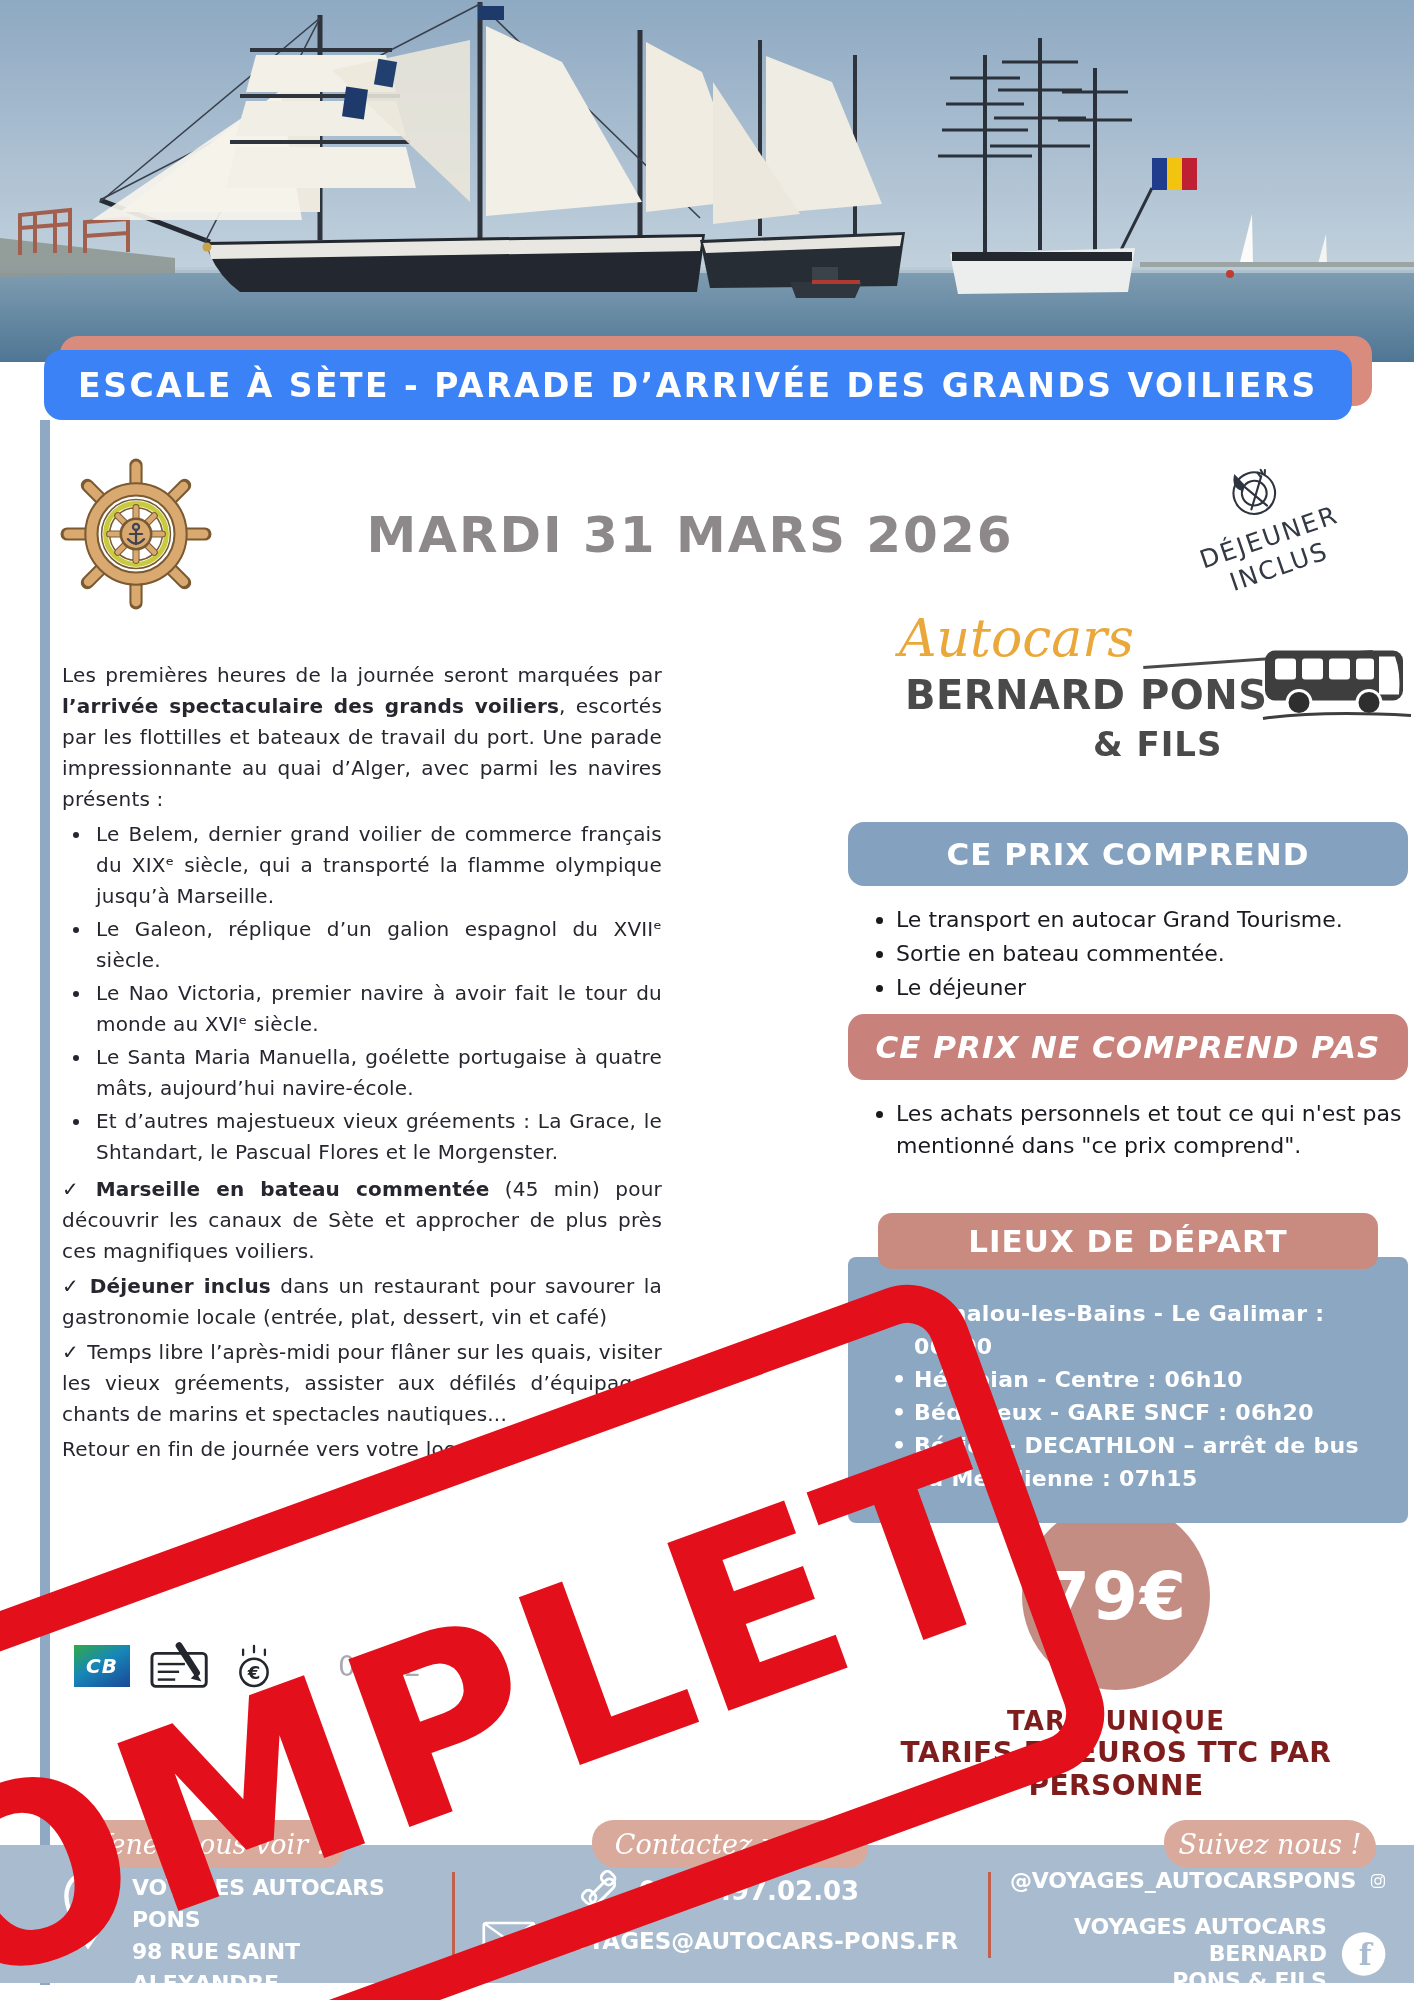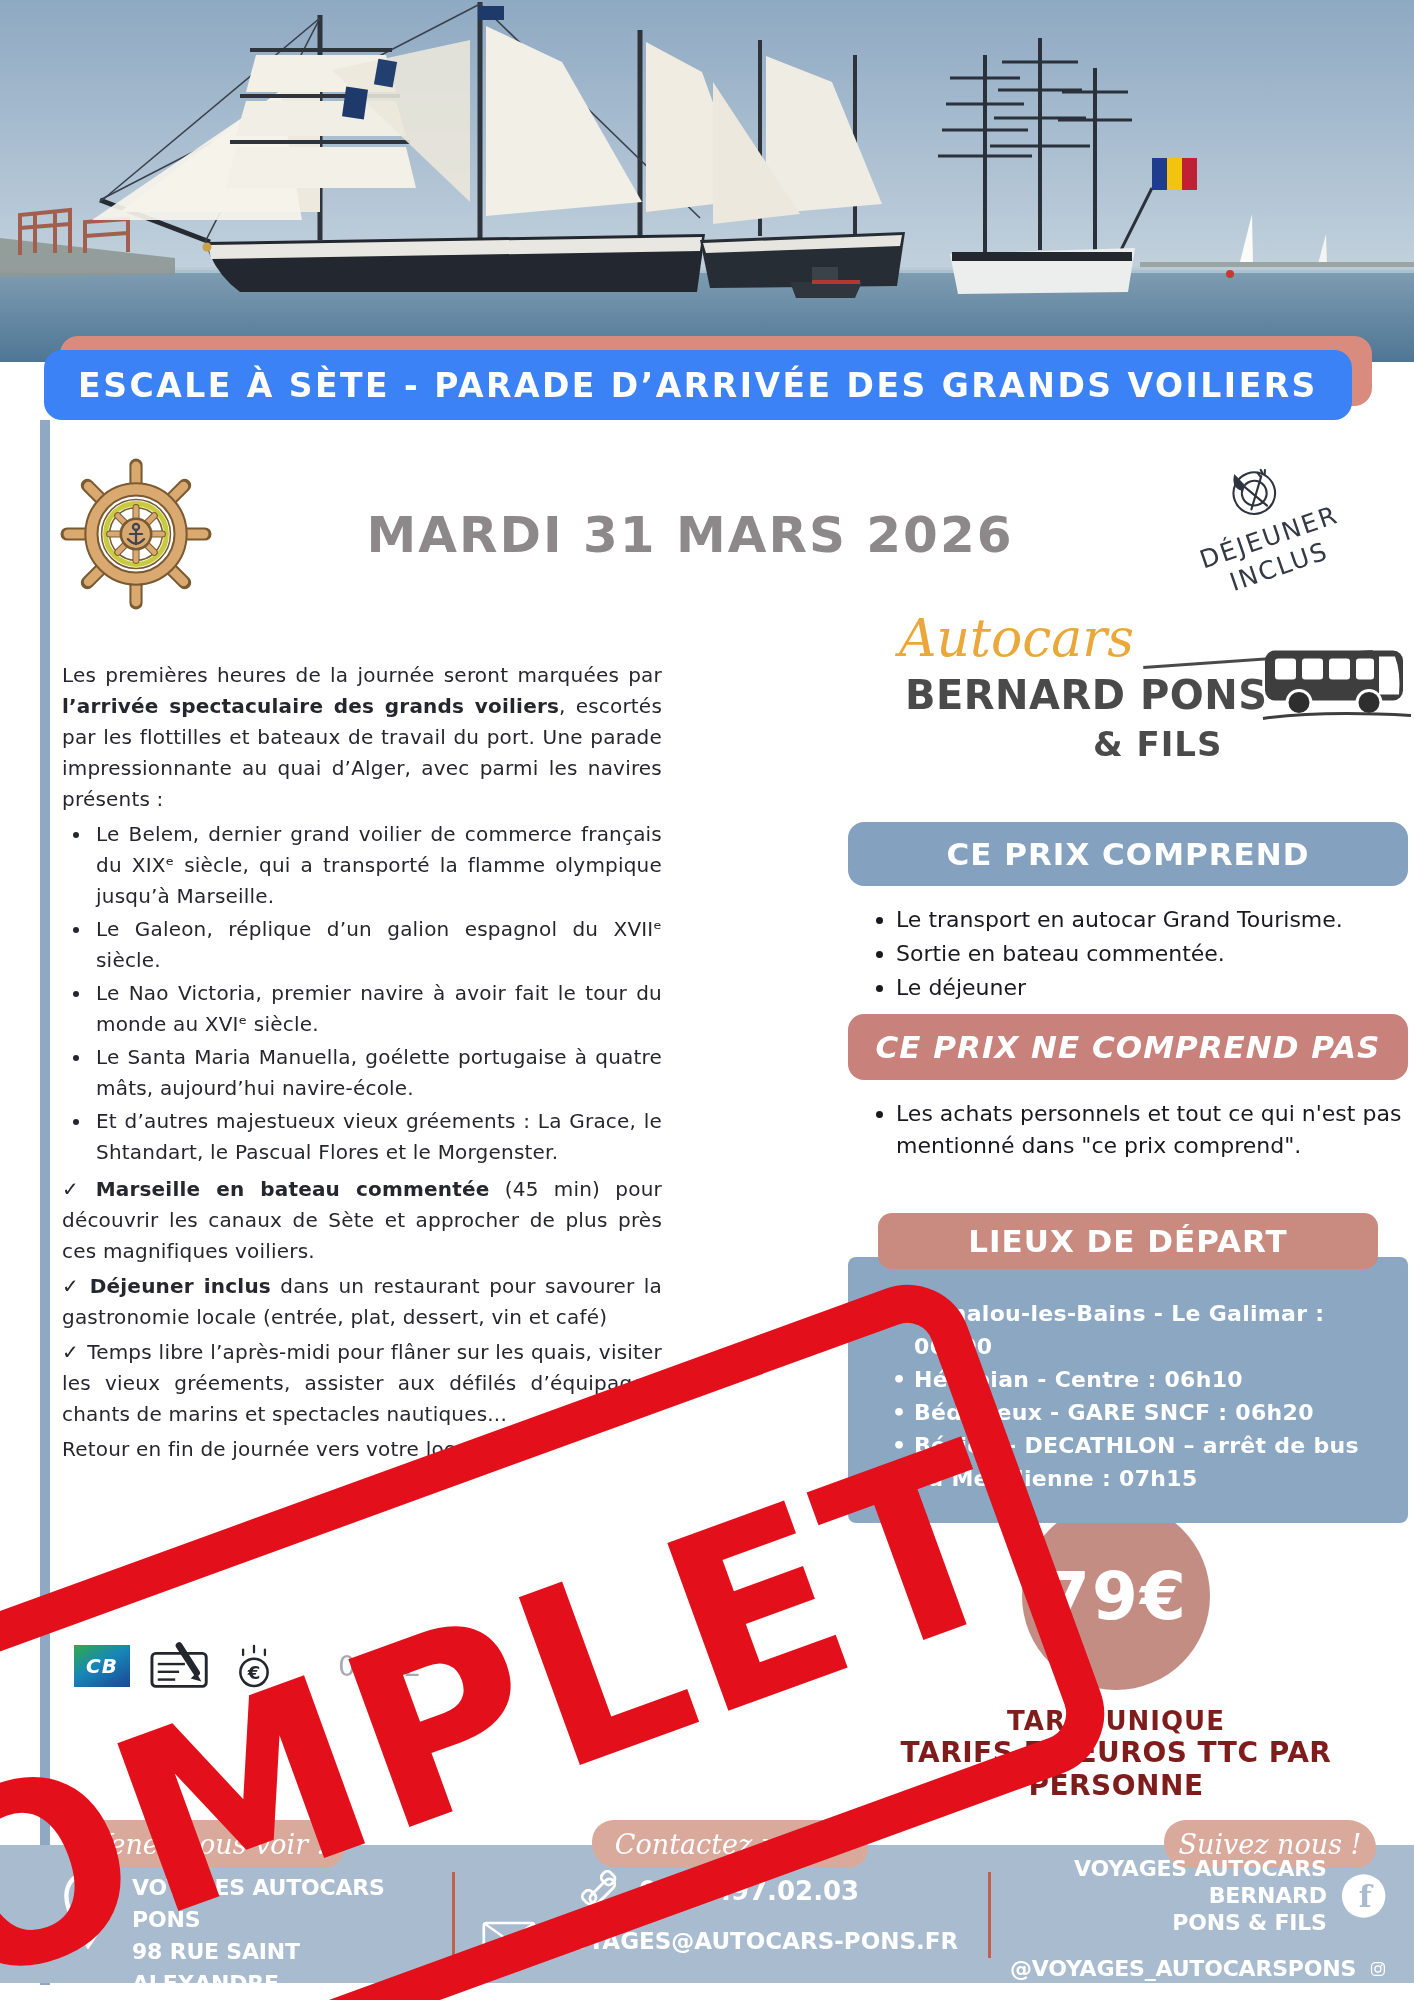--- a/index.html
+++ b/index.html
@@ -386,36 +386,36 @@
         <rect x="2" y="2" width="56" height="40" rx="3" stroke="#fff" stroke-width="3" fill="none"></rect>
         <line x1="2" y1="2" x2="58" y2="42" stroke="#fff" stroke-width="2.5"></line>
         <line x1="58" y1="2" x2="2" y2="42" stroke="#fff" stroke-width="2.5"></line>
       </svg>
       <span class="email-txt">VOYAGES@AUTOCARS-PONS.FR</span>
     </div>
   </div>
 
   <div class="follow">
     <div class="f-row">
+      <div class="f-text">@VOYAGES_AUTOCARSPONS</div>
+      <svg width="50" height="50" viewBox="0 0 52 52">
+        <rect x="5" y="5" width="42" height="42" rx="13" stroke="#fff" stroke-width="4" fill="none"></rect>
+        <circle cx="26" cy="26" r="10" stroke="#fff" stroke-width="4" fill="none"></circle>
+        <circle cx="38.5" cy="13.5" r="3.2" fill="#fff"></circle>
+      </svg>
+    </div>
+    <div class="f-row">
       <div class="f-text">
         <div>VOYAGES AUTOCARS BERNARD</div>
         <div>PONS &amp; FILS</div>
       </div>
       <svg width="54" height="54" viewBox="0 0 54 54">
         <circle cx="27" cy="27" r="26" fill="#fff"></circle>
         <text x="29" y="40" text-anchor="middle" font-size="36" font-weight="bold" font-family="DejaVu Serif, serif" fill="#a9bccf">f</text>
       </svg>
     </div>
-    <div class="f-row">
-      <div class="f-text">@VOYAGES_AUTOCARSPONS</div>
-      <svg width="50" height="50" viewBox="0 0 52 52">
-        <rect x="5" y="5" width="42" height="42" rx="13" stroke="#fff" stroke-width="4" fill="none"></rect>
-        <circle cx="26" cy="26" r="10" stroke="#fff" stroke-width="4" fill="none"></circle>
-        <circle cx="38.5" cy="13.5" r="3.2" fill="#fff"></circle>
-      </svg>
-    </div>
   </div>
 
   <div class="stamp">
     <span>COMPLET</span>
   </div>
 
 </div>
 
 </body></html>

